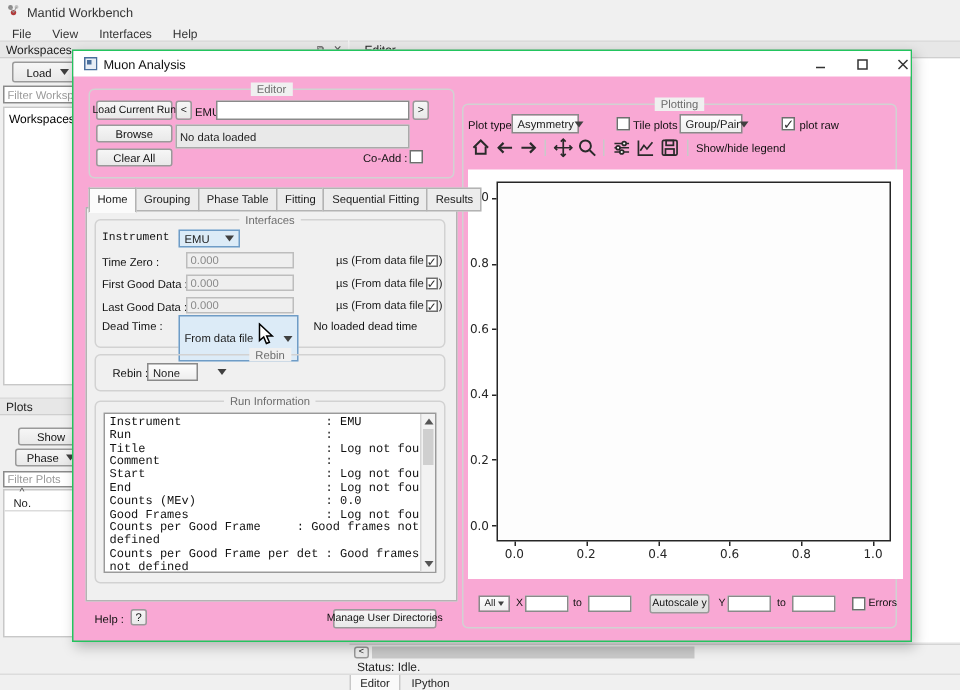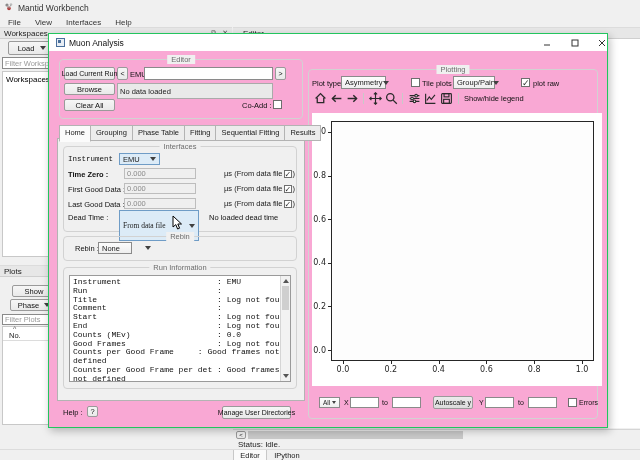--- a/index.html
+++ b/index.html
@@ -169,21 +169,21 @@
     <div class="fieldset abs" style="left:14px;top:112px;width:234px;height:86px;">
       <span class="legend">Interfaces</span>
     </div>
     <span class="label abs" style="left:19px;top:121px;font-family:Liberation Mono, monospace;">Instrument :</span>
     <div class="combo hl abs" style="left:70px;top:119px;width:41px;height:12px;">
       <span>EMU</span>
         <span class="carrow"></span>
     </div>
 
     <span class="label abs" style="left:19px;top:179px;">Dead Time :</span>
-    <div class="combo hl abs" style="left:70px;top:176px;width:80px;height:31px;font-family:Liberation Serif, serif;">
+    <div class="combo hl abs" style="left:70px;top:176px;width:80px;height:31px;">
       <span>From data file</span>
         <span class="carrow"></span>
     </div>
     <span class="label abs" style="left:160px;top:179px;">No loaded dead time</span>
 
     <div class="fieldset abs" style="left:14px;top:202px;width:234px;height:25px;">
       <span class="legend">Rebin</span>
     </div>
     <span class="label abs" style="left:26px;top:210px;">Rebin :</span>
     <div class="combo abs" style="left:49px;top:208px;width:34px;height:12px;gap:25px;">
@@ -330,21 +330,21 @@
     <input class="lineedit abs" style="left: 301px; top: 363px; width: 29px; height: 11px;" value="">
     <span class="label abs" style="left:333px;top:365px;font-size:7px;">to</span>
     <input class="lineedit abs" style="left: 343px; top: 363px; width: 29px; height: 11px;" value="">
     <div class="btn abs" style="left:384px;top:362px;width:40px;height:13px;background:linear-gradient(#ececec,#dcdcdc);font-size:7px;">Autoscale y</div>
     <span class="label abs" style="left:430px;top:365px;font-size:7px;">Y</span>
     <input class="lineedit abs" style="left: 436px; top: 363px; width: 29px; height: 11px;" value="">
     <span class="label abs" style="left:469px;top:365px;font-size:7px;">to</span>
     <input class="lineedit abs" style="left: 479px; top: 363px; width: 29px; height: 11px;" value="">
     <div class="checkbox abs" style="left:519px;top:364px;"></div>
     <span class="label abs" style="left:530px;top:365px;font-size:7px;">Errors</span>
-  <span class="label abs" style="left: 19px; top: 136px; font-weight: bold;">Time Zero :</span>
+  <span class="label abs" style="left: 19px; top: 136px;">Time Zero :</span>
       <div class="lineedit disabled abs" style="left: 75px; top: 134px; width: 72px; height: 11px;">0.000</div>
       <div class="abs" style="left: 175px; top: 135px; display: flex; align-items: center; gap: 1px; font-size: 7.5px; white-space: nowrap;">
         <span>µs (From data file</span>
         <div class="checkbox checked" style="width: 8px; height: 8px; font-size: 8px; line-height: 7px;">✓</div>
         <span>)</span>
       </div>
       <span class="label abs" style="left: 19px; top: 151px;">First Good Data :</span>
       <div class="lineedit disabled abs" style="left: 75px; top: 149px; width: 72px; height: 11px;">0.000</div>
       <div class="abs" style="left: 175px; top: 150px; display: flex; align-items: center; gap: 1px; font-size: 7.5px; white-space: nowrap;">
         <span>µs (From data file</span>

